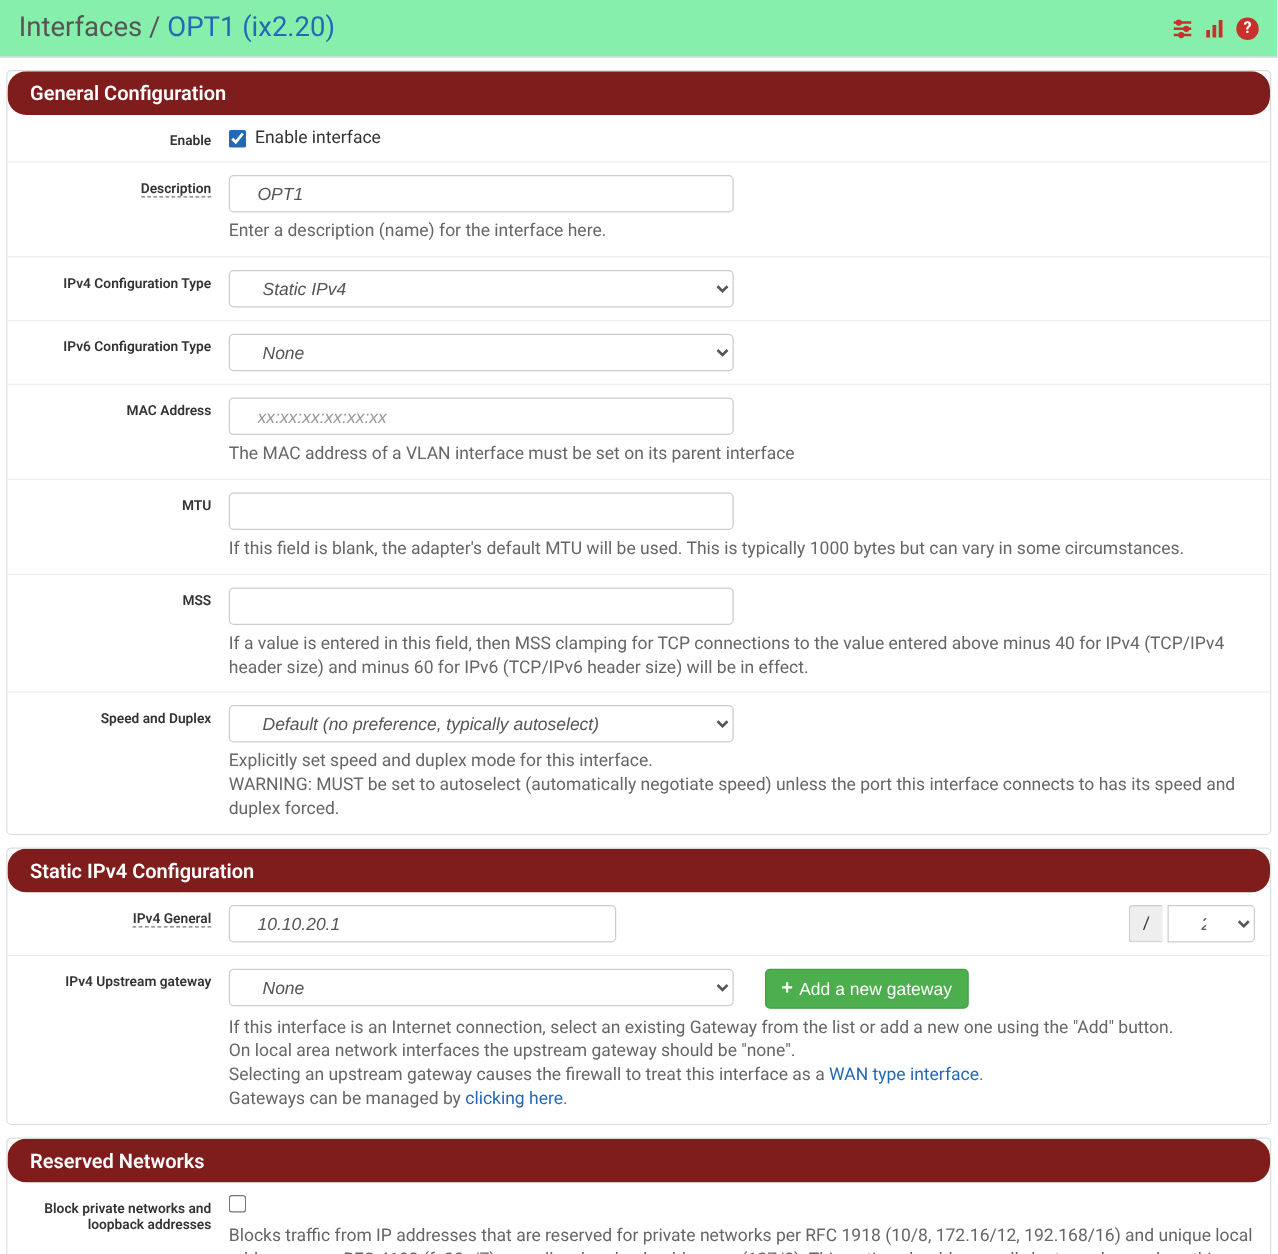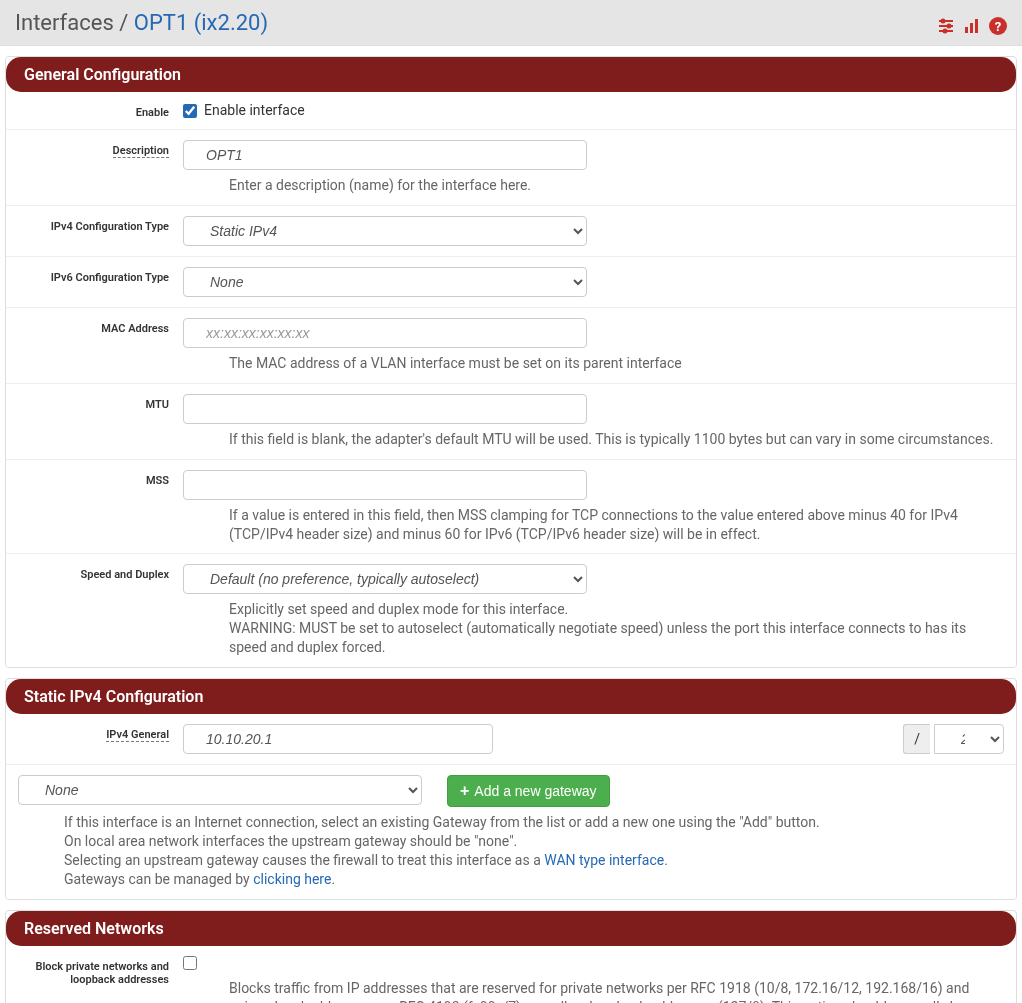--- a/index.html
+++ b/index.html
@@ -1,36 +1,36 @@
 <!DOCTYPE html>
 <html><head>
 <meta charset="utf-8">
 <style>
 * { box-sizing: border-box; margin: 0; padding: 0; }
 body { font-family: -apple-system, BlinkMacSystemFont, "Segoe UI", Roboto, Helvetica, Arial, sans-serif; font-size: 14px; color: #333; background: #fff; }
-.header { background: #e5e5e5; padding: 10px 15px; display: flex; justify-content: space-between; align-items: flex-end; border-bottom: 1px solid #ddd; gap: 20px; }
+.header { background: #86efac; padding: 10px 15px; display: flex; justify-content: space-between; align-items: center; border-bottom: 1px solid #ddd; gap: 20px; }
 .breadcrumb { font-size: 22px; color: #555; }
 .breadcrumb a { color: #2569b5; text-decoration: none; }
 .header-icons { display: flex; gap: 8px; align-items: center; }
 .header-icons .icon { width: 18px; height: 18px; cursor: pointer; }
 .panel { margin: 10px 5px 0 5px; border: 1px solid #ddd; border-radius: 4px; overflow: hidden; }
 .panel-heading { background: #7f1d1d; color: #fff; padding: 8px 18px; font-size: 16px; font-weight: 600; border-radius: 15px; }
 .panel-body { background: #fff; }
 .form-group { display: flex; padding: 10px 12px; border-bottom: 1px solid #eee; }
 .form-group:last-child { border-bottom: none; }
 .label-col { width: 165px; text-align: right; padding-right: 14px; padding-top: 4px; font-weight: 600; color: #333; font-size: 11px; flex-shrink: 0; }
 .label-col.underlined span { border-bottom: 1px dashed #777; cursor: help; }
 .field-col { flex: 1; }
 .checkbox-row { display: flex; align-items: flex-end; gap: 7px; }
 .checkbox-row label { font-size: 14px; color: #333; }
 input[type="text"], input[type="number"], select { padding: 5px 22px; border: 1px solid #ccc; border-radius: 4px; font-size: 14px; background: #fff; color: #555; height: 30px; font-style: italic; }
 input[type="text"].wide, select.wide { width: 404px; }
 input[type="number"].wide { width: 404px; }
 input[type="text"]::placeholder { color: #999; }
-.help-text { color: #666; font-size: 14px; margin-top: 6px; line-height: 1.35; margin-left: 46px; }
+.help-text { color: #666; font-size: 14px; margin-top: 6px; line-height: 1.35; }
 .help-text a { color: #2569b5; text-decoration: none; }
 .ipv4-addr-row { display: flex; align-items: center; gap: 4px; }
 .ipv4-addr-row input[type="text"] { width: 310px; }
 .ipv4-spacer { flex: 1; }
 .ipv4-slash { background: #eee; border: 1px solid #ccc; padding: 5px 10px; height: 30px; display: flex; align-items: center; border-right: none; border-radius: 3px 0 0 3px; }
 .ipv4-mask { width: 70px; border-radius: 0 4px 4px 0; }
 .gateway-row { display: flex; align-items: flex-start; gap: 25px; }
 .btn-success { background: #4cae4c; color: #fff; border: 1px solid #449d44; border-radius: 4px; padding: 7px 12px; font-size: 14px; cursor: pointer; display: inline-flex; align-items: center; gap: 5px; }
 .plus-icon { font-weight: bold; font-size: 16px; line-height: 1; }
 input[type="checkbox"] { width: 14px; height: 14px; accent-color: #2569b5; cursor: pointer; }
@@ -111,21 +111,21 @@
       <div class="field-col">
         <input type="text" class="wide" placeholder="xx:xx:xx:xx:xx:xx" style="">
         <div class="help-text">The MAC address of a VLAN interface must be set on its parent interface</div>
       </div>
     </div>
 
     <div class="form-group">
       <div class="label-col"><span>MTU</span></div>
       <div class="field-col">
         <input type="number" class="wide" style="">
-        <div class="help-text">If this field is blank, the adapter's default MTU will be used. This is typically 1100 bytes but can vary in some circumstances.</div>
+        <div class="help-text">If this field is blank, the adapter's default MTU will be used. This is typically 1000 bytes but can vary in some circumstances.</div>
       </div>
     </div>
 
     <div class="form-group">
       <div class="label-col"><span>MSS</span></div>
       <div class="field-col">
         <input type="number" class="wide" style="">
         <div class="help-text">If a value is entered in this field, then MSS clamping for TCP connections to the value entered above minus 40 for IPv4 (TCP/IPv4 header size) and minus 60 for IPv6 (TCP/IPv6 header size) will be in effect.</div>
       </div>
     </div>
@@ -154,20 +154,21 @@
         <div class="ipv4-addr-row">
           <input type="text" value="10.10.20.1" style="">
           <div class="ipv4-spacer"></div>
           <span class="ipv4-slash">/</span>
           <select class="ipv4-mask"><option>24</option></select>
         </div>
       </div>
     </div>
 
     <div class="form-group">
+      <div class="label-col"><span>IPv4 Upstream gateway</span></div>
       <div class="field-col">
         <div class="gateway-row">
           <select class="wide"><option>None</option></select>
           <button class="btn-success">
               <span class="plus-icon">+</span>
               <span>Add a new gateway</span>
             </button>
         </div>
         <div class="help-text">
           <span>If this interface is an Internet connection, select an existing Gateway from the list or add a new one using the "Add" button.</span><br>

